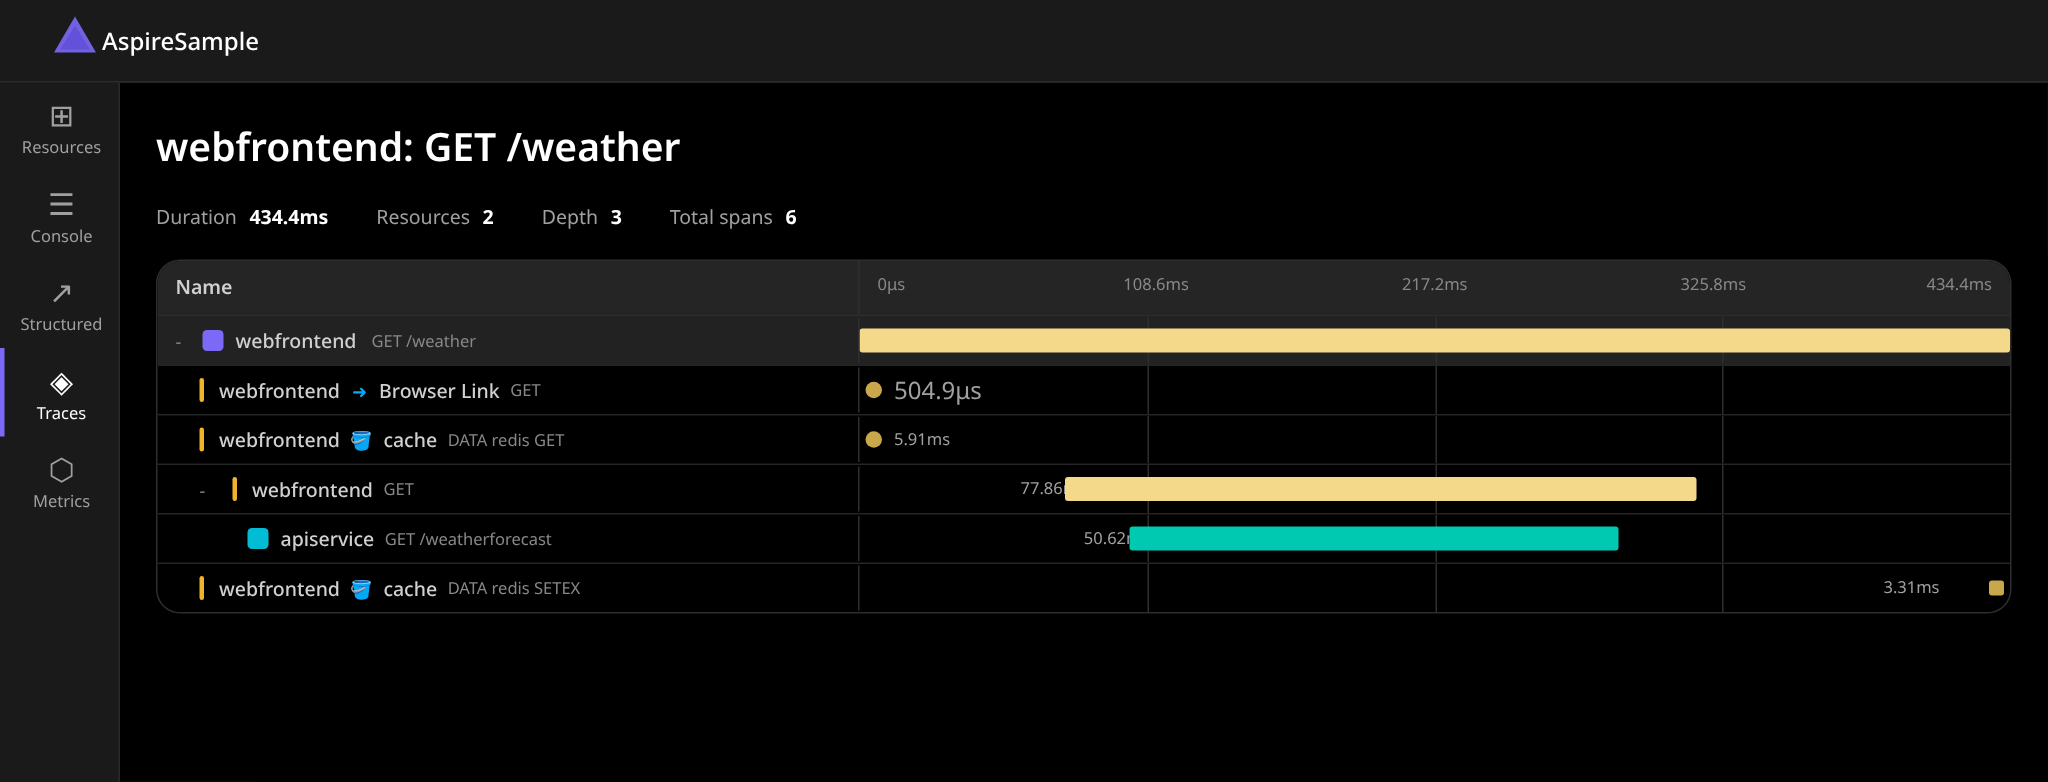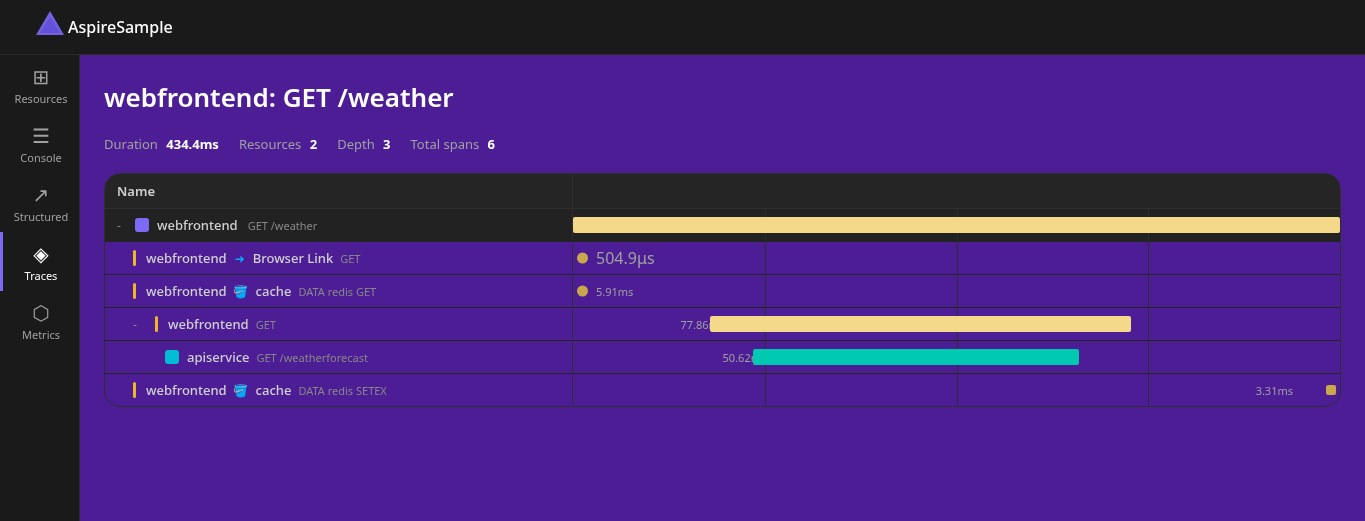--- a/index.html
+++ b/index.html
@@ -86,21 +86,21 @@
     .page-title {
       font-size: 26px;
       font-weight: 600;
       color: #ffffff;
       margin-bottom: 20px;
     }
 
     .meta-row {
       display: flex;
       align-items: center;
-      gap: 20px;
+      gap: 32px;
       margin-bottom: 20px;
       font-size: 13px;
       color: #a0a0a0;
     }
     .meta-row .label { color: #a0a0a0; }
     .meta-row .value { color: #ffffff; font-weight: 700; }
 
     
     .trace-container {
       display: flex;
@@ -271,21 +271,21 @@
   <div class="sidebar-item active">
     <span class="sidebar-icon">◈</span>
     <span>Traces</span>
   </div>
   <div class="sidebar-item">
     <span class="sidebar-icon">⬡</span>
     <span>Metrics</span>
   </div>
 </div>
 
-<div class="main" style="margin-left:80px; margin-top:55px; flex:1; padding:24px 24px 16px; background:#4c1d95; overflow:auto; width: calc(1365px - 80px);">
+<div class="main" style="margin-left:80px; margin-top:55px; flex:1; padding:24px 24px 16px; background:#000000; overflow:auto; width: calc(1365px - 80px);">
 
   <h1 class="page-title">webfrontend: GET /weather</h1>
 
   <div class="meta-row">
     <span>
       <span class="label">Duration</span>
       <span class="value" style="margin-left:5px;">434.4ms</span>
     </span>
     <span>
       <span class="label">Resources</span>
@@ -298,20 +298,29 @@
     <span>
       <span class="label">Total spans</span>
       <span class="value" style="margin-left:5px;">6</span>
     </span>
   </div>
 
   <div class="trace-container">
 
     <div class="trace-header">
       <div class="col-name">Name</div>
+      <div class="col-timeline">
+        <div class="timeline-ticks" style="position:relative; width:100%; height:20px;">
+          <span class="tick" style="left:0%">0μs</span>
+          <span class="tick" style="left:25%">108.6ms</span>
+          <span class="tick" style="left:50%">217.2ms</span>
+          <span class="tick" style="left:75%">325.8ms</span>
+          <span class="tick" style="left:100%">434.4ms</span>
+        </div>
+      </div>
     </div>
 
     <div class="trace-row" style="background:#222;">
       <div class="trace-name-cell indent-0">
         <span class="collapse-btn">-</span>
         <span class="service-icon icon-purple" style="width:14px;height:14px;background:#7c6af7;border-radius:3px;display:inline-block;margin-right:4px;"></span>
         <span class="span-service">webfrontend</span>
         <span class="span-method" style="margin-left:6px;color:#888;">GET /weather</span>
       </div>
       <div class="trace-timeline-cell" style="position:relative; flex:1; height:32px;">

